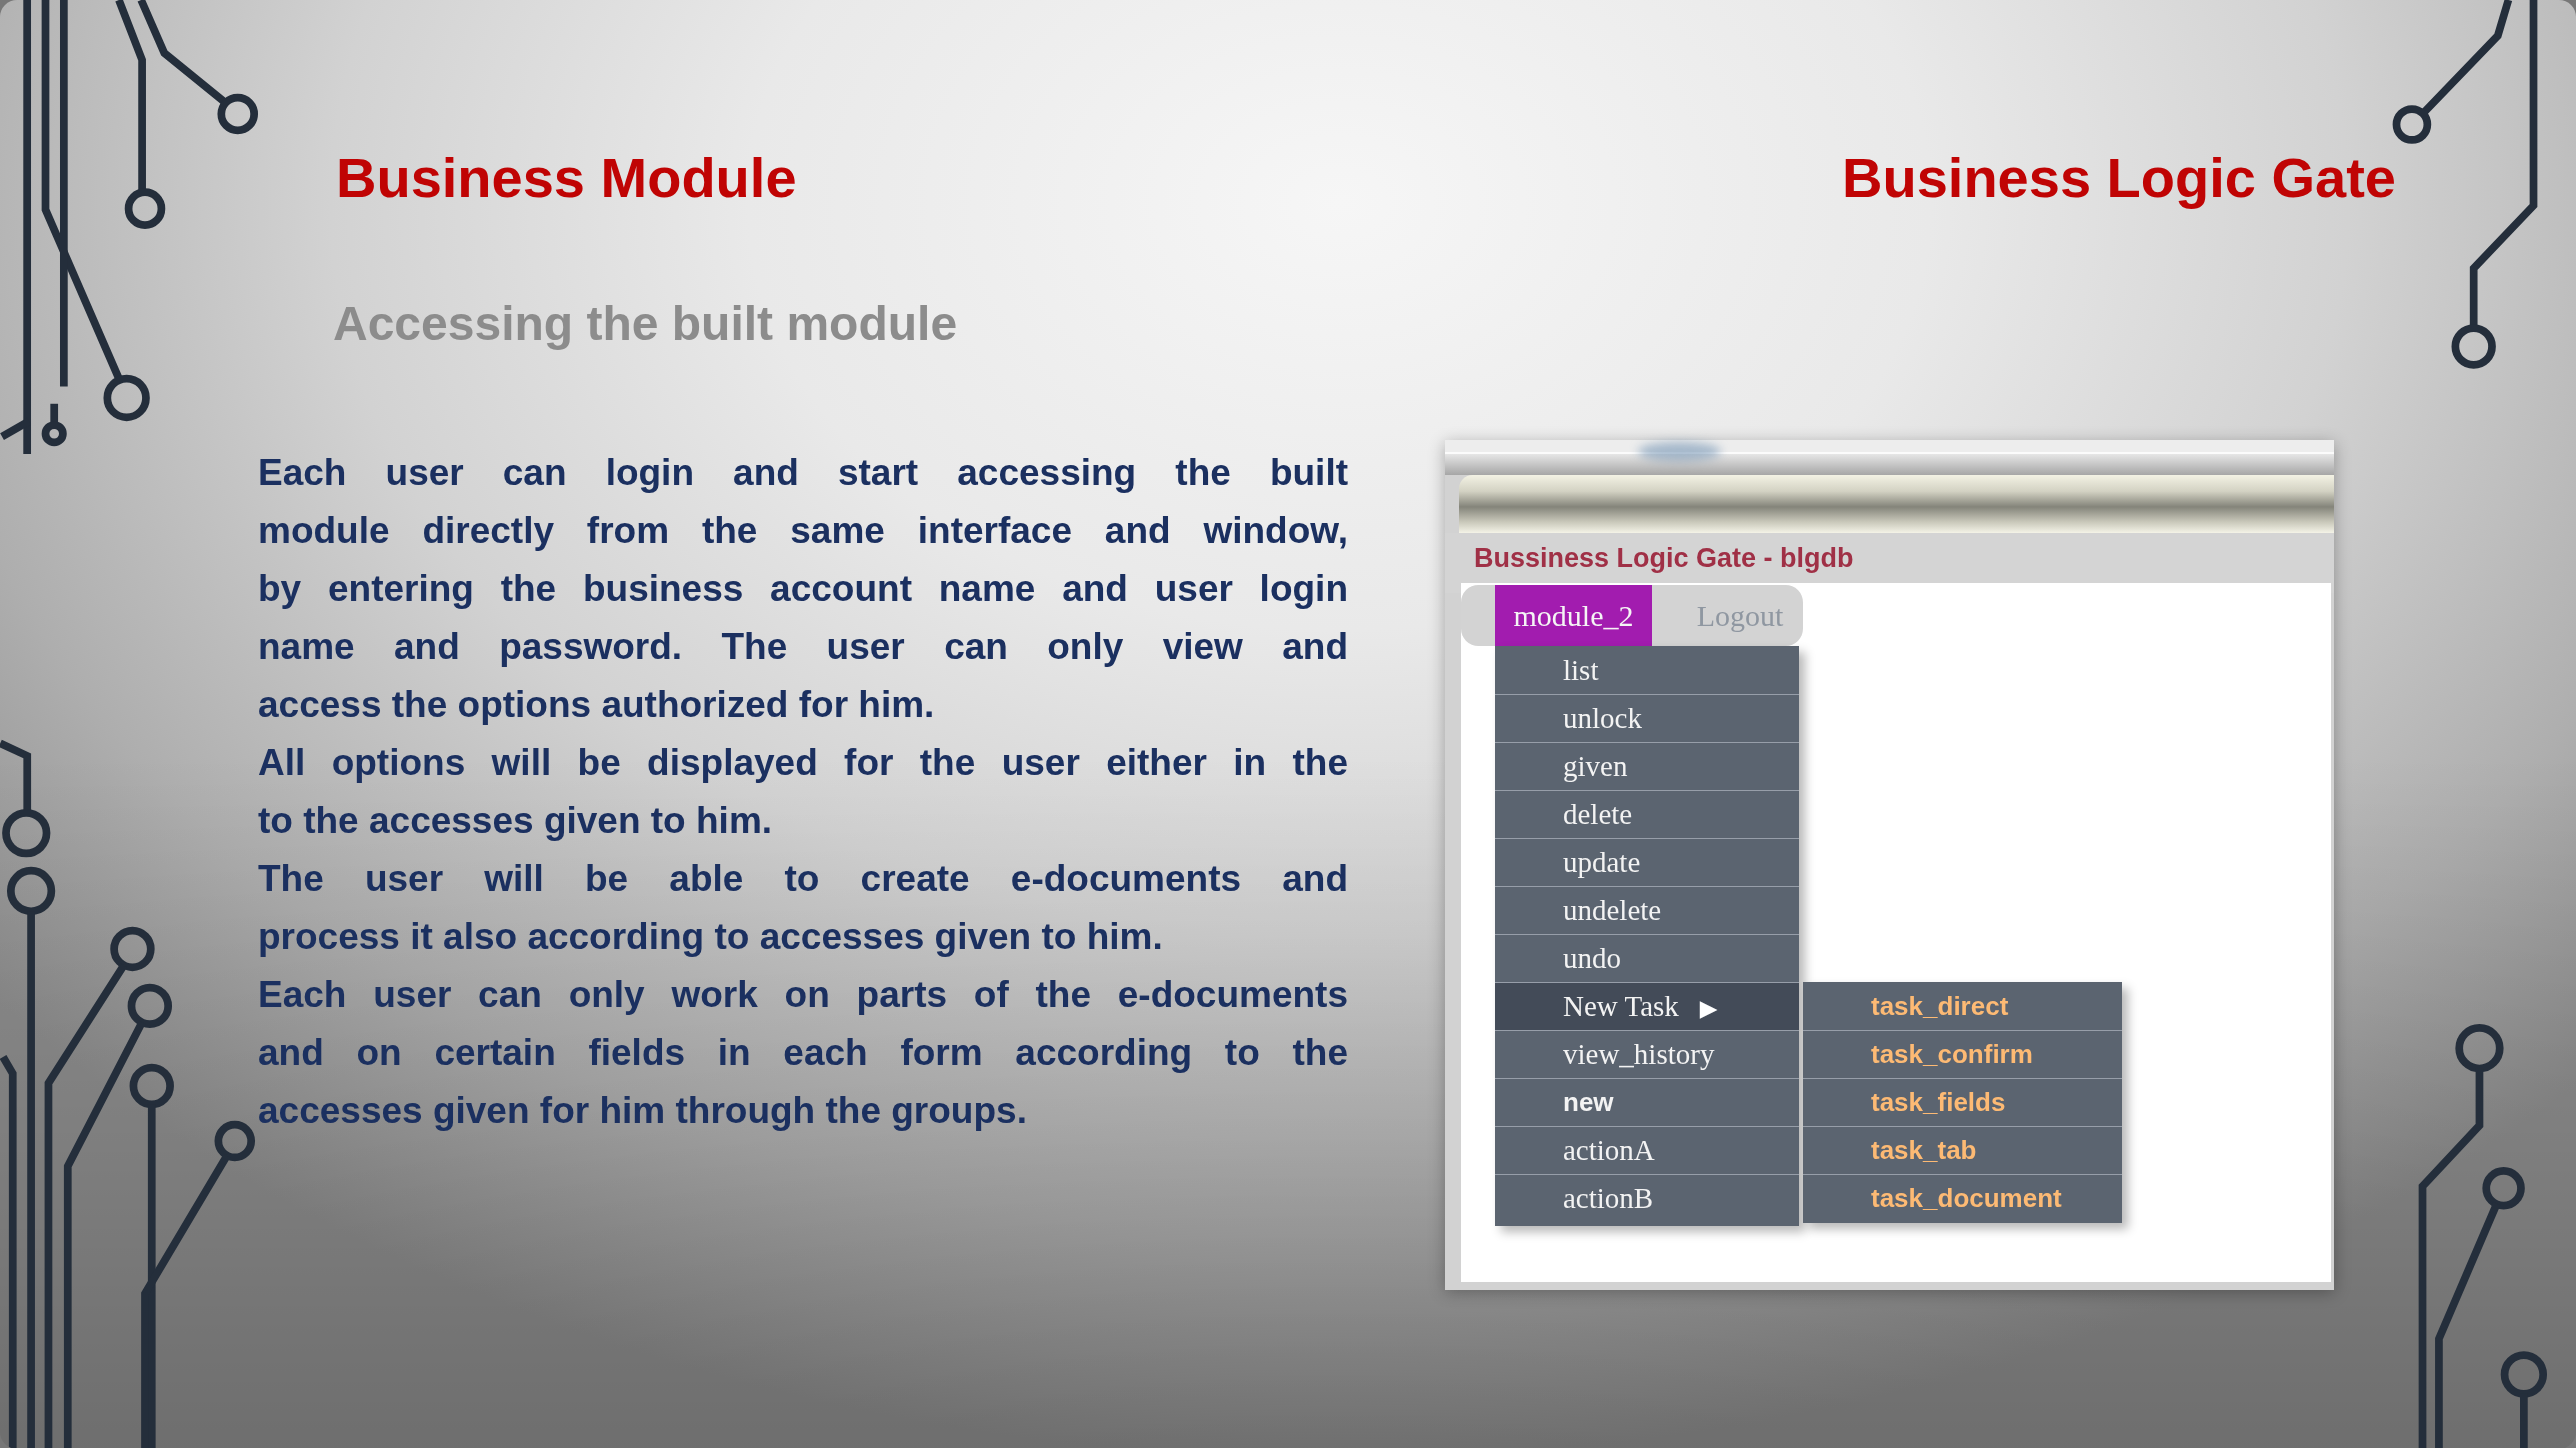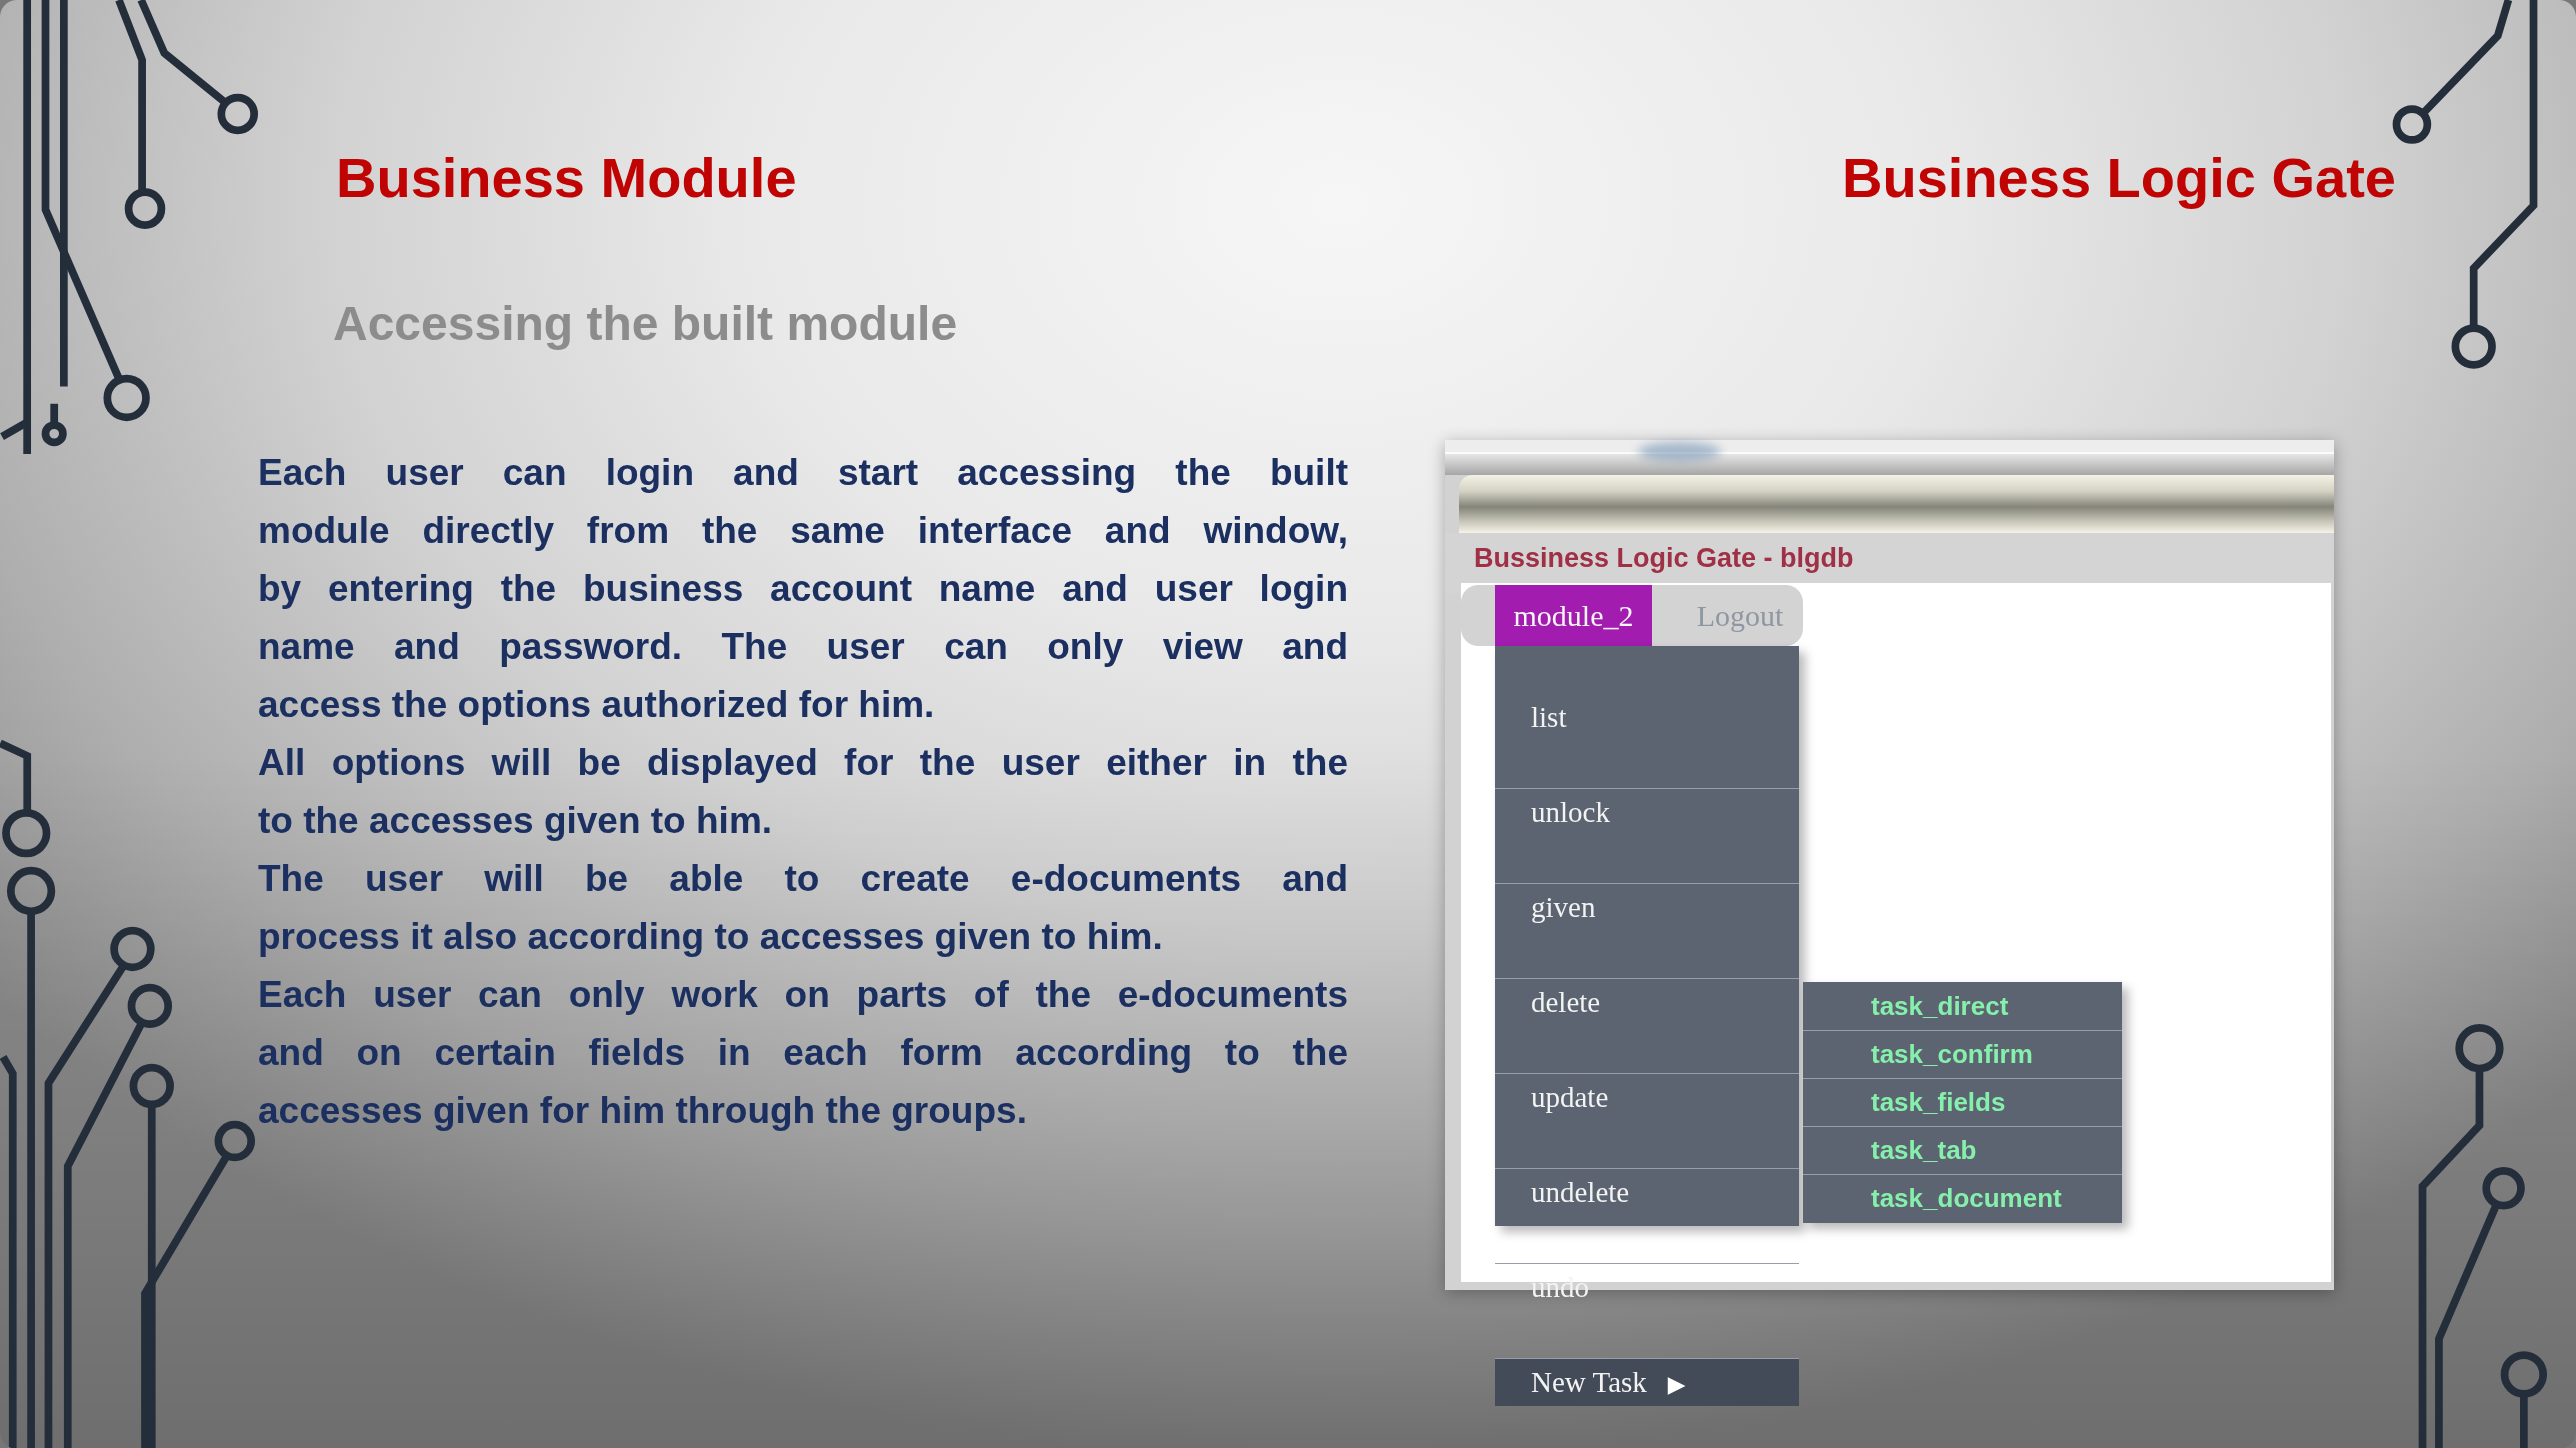--- a/index.html
+++ b/index.html
@@ -33,29 +33,29 @@
     background:linear-gradient(#f3f2e4 0%, #d3d2c3 28%, #84847a 55%, #c7c6b8 80%, #f4f3e7 100%);}
   .app-titlebar{left:0;top:93px;width:889px;height:60px;background:#d4d4d4;}
   .app-titlebar .t{position:static;display:block;padding-left:29px;line-height:50px;font-weight:700;font-size:27px;}
   .app-content{left:15.5px;top:143px;width:870px;height:699px;background:#ffffff;}
   .tab-pill{left:15.5px;top:145px;width:342px;height:61px;background:#d3d3d3;border-radius:17.4px;}
   .tab-module2{left:50px;top:145px;width:157px;height:70px;background:#a21caf;color:#f5f5f5;
     font-family:"Liberation Serif",serif;font-size:30px;text-align:center;line-height:61px;}
   .tab-logout{left:220px;top:145px;width:150px;height:61px;color:#8f97a1;
     font-family:"Liberation Serif",serif;font-size:30px;text-align:center;line-height:61px;}
   .menu{left:50px;top:206px;width:304px;height:580px;background:#5b6470;box-shadow:5.8px 5.8px 9.7px rgba(0,0,0,.28);}
-  .menu .row{position:static;display:block;height:48px;line-height:46px;padding-left:36px;
-    font-family:"Liberation Serif",serif;font-size:29px;color:#f3f3f3;border-top:1.9px solid #979ea9;white-space:nowrap;margin-top:47px;}
+  .menu .row{position:static;display:block;height:48px;line-height:46px;padding-left:68px;
+    font-family:"Liberation Serif",serif;font-size:29px;color:#f3f3f3;border-top:1.9px solid #979ea9;white-space:nowrap;}
   .menu .row:first-child{border-top:none;line-height:48px;}
   .menu .row.hl{background:#434b58;}
   .menu .row.sans{font-family:"Liberation Sans",sans-serif;font-weight:700;font-size:26px;}
   .menu .arrow{position:static;display:inline-block;margin-left:21px;font-family:"Liberation Sans",sans-serif;font-size:23px;color:#ffffff;}
   .submenu{left:358px;top:542px;width:319px;height:241px;background:#5b6470;box-shadow:5.8px 5.8px 9.7px rgba(0,0,0,.28);}
   .submenu .row{position:static;display:block;height:48px;line-height:46px;padding-left:68px;
-    font-family:"Liberation Sans",sans-serif;font-weight:700;font-size:26px;color:#86efac;border-top:1.9px solid #979ea9;white-space:nowrap;}
+    font-family:"Liberation Sans",sans-serif;font-weight:700;font-size:26px;color:#fdba74;border-top:1.9px solid #979ea9;white-space:nowrap;}
   .submenu .row:first-child{border-top:none;line-height:48px;}
 </style>
 </head>
 <body>
 
 <div class="slide">
 
   <svg class="deco" style="left:0;top:0" width="290" height="454" viewBox="0 0 300 470">
     <path d="M28 0 V470"></path>
     <path d="M47 0 V217 L123 392"></path>

